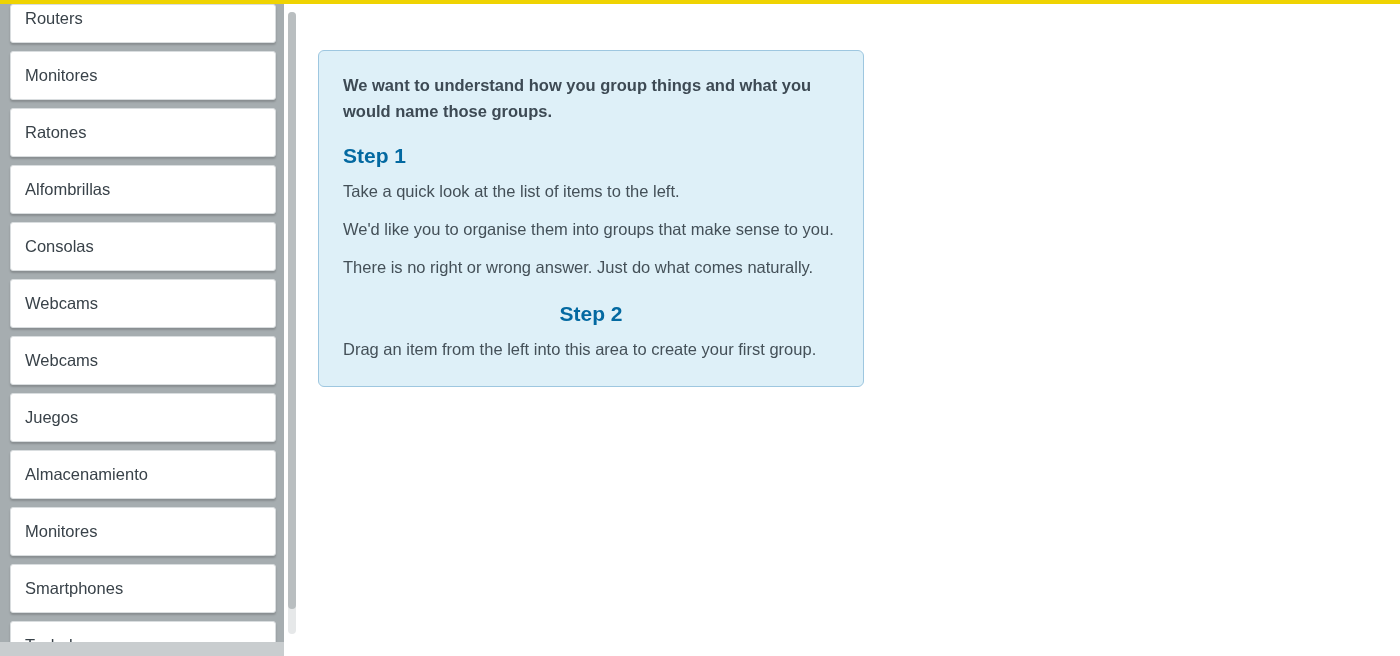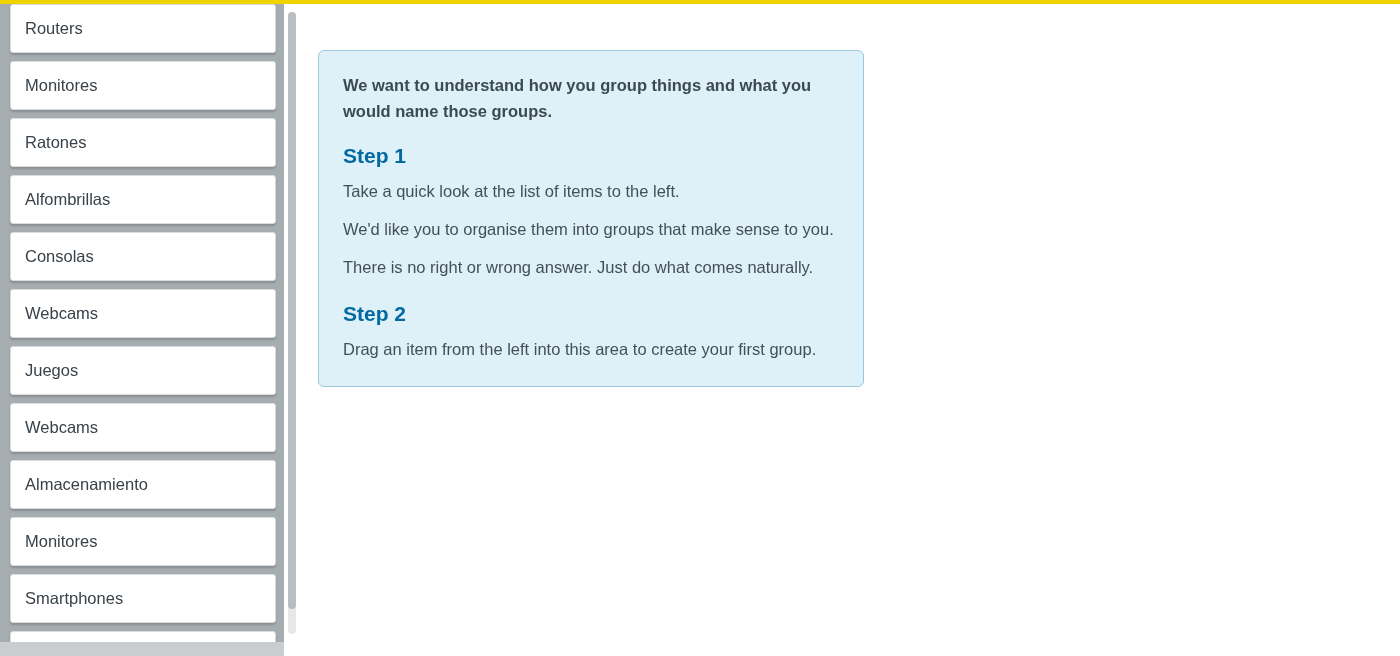--- a/index.html
+++ b/index.html
@@ -46,21 +46,21 @@
       padding: 14px 14px;
       margin-bottom: 8px;
       color: #394249;
       font-size: 16.5px;
       font-weight: 400;
       cursor: grab;
       user-select: none;
     }
     .card:first-child {
       
-      padding-top: 14px;
+      padding-top: 4px;
       margin-top: 0;
     }
     .sidebar-footer {
       position: absolute;
       left: 0; bottom: 0;
       width: 284px;
       height: 14px;
       background: #c9cdcf;
     }
     .scrollbar-gutter {
@@ -111,40 +111,40 @@
       font-weight: 700;
       color: #0369a1;
       margin-bottom: 12px;
     }
     .dropzone p {
       font-size: 16.5px;
       line-height: 1.45;
       color: #445058;
       margin-bottom: 14px;
     }
-    .dropzone h3.step2 { margin-top: 22px; }
+    .dropzone h3.step2 { margin-top: 22px; text-align: center; }
     .dropzone p:last-child { margin-bottom: 0; }
   </style>
 </head>
 <body>
 
 <div class="accent-bar"></div>
 
 <div class="layout">
 
   <div class="sidebar-wrap">
     <div class="sidebar">
       <div class="card"><span>Routers</span></div>
       <div class="card"><span>Monitores</span></div>
       <div class="card"><span>Ratones</span></div>
       <div class="card"><span>Alfombrillas</span></div>
       <div class="card"><span>Consolas</span></div>
       <div class="card"><span>Webcams</span></div>
+      <div class="card"><span>Webcams</span></div>
       <div class="card"><span>Juegos</span></div>
-      <div class="card"><span>Webcams</span></div>
       <div class="card"><span>Almacenamiento</span></div>
       <div class="card"><span>Monitores</span></div>
       <div class="card"><span>Smartphones</span></div>
       <div class="card"><span>Teclados</span></div>
 
     </div>
     <div class="sidebar-footer"></div>
   </div>
 
   <div class="scrollbar-gutter">

